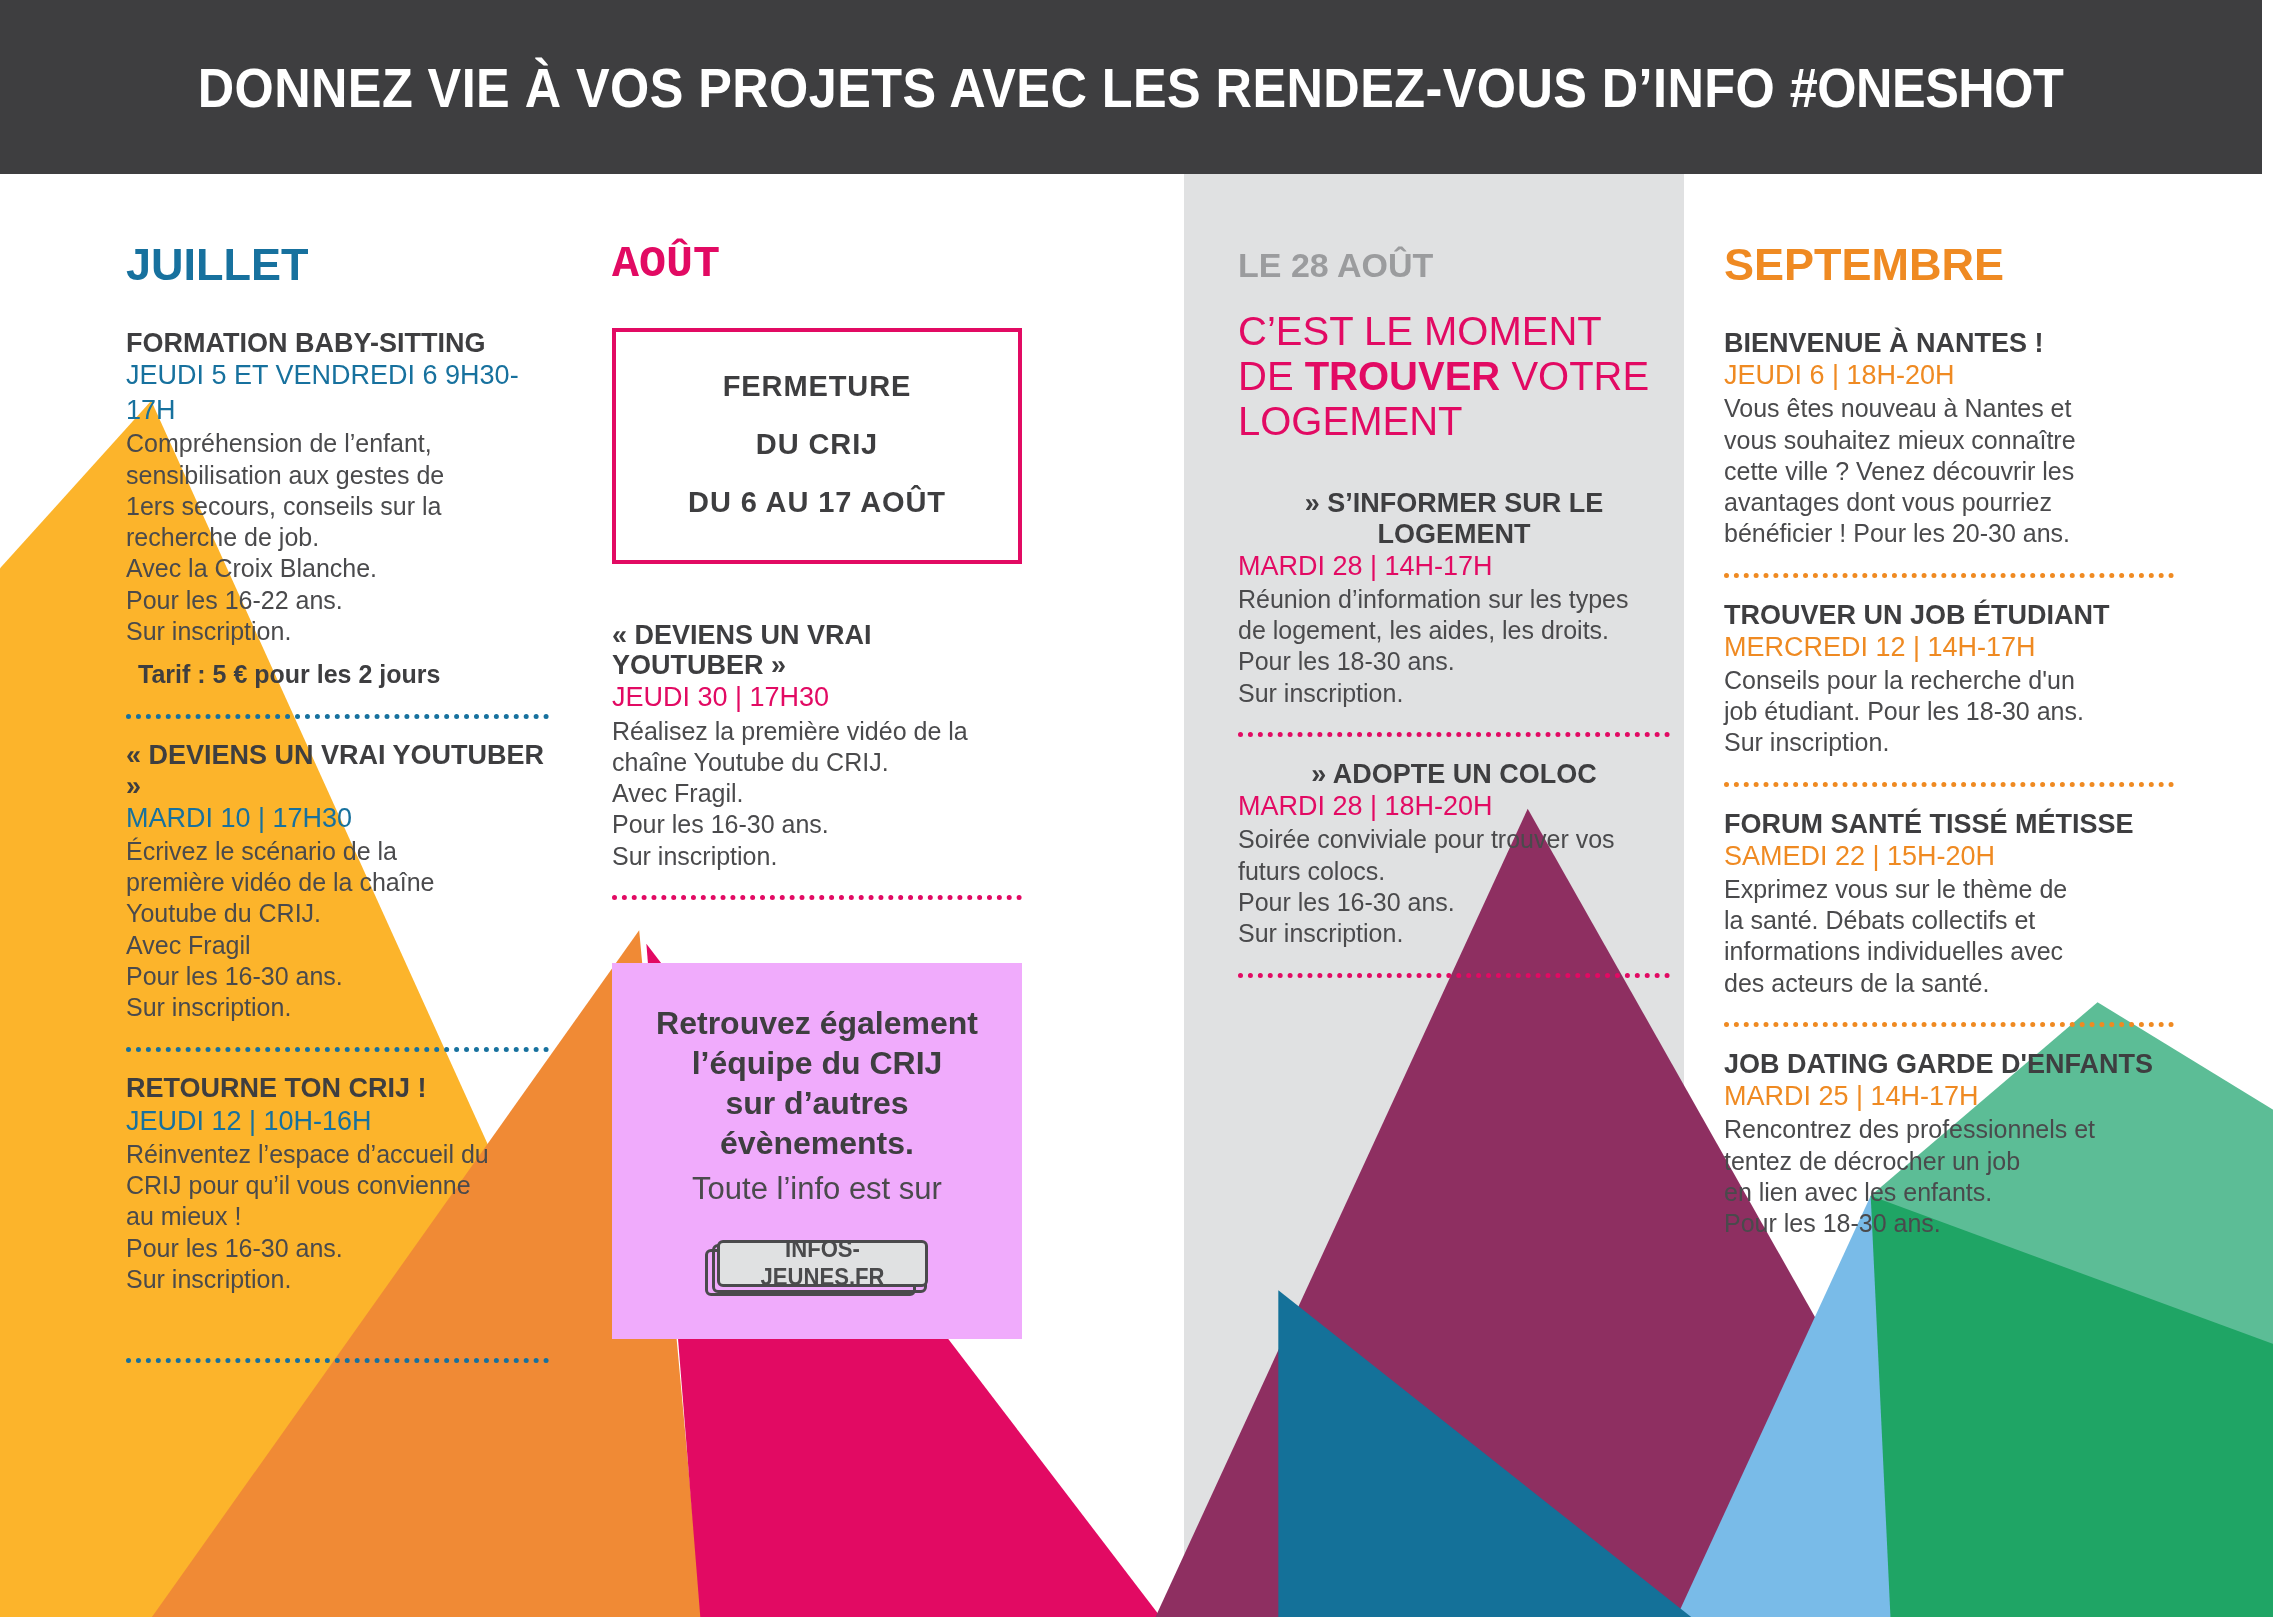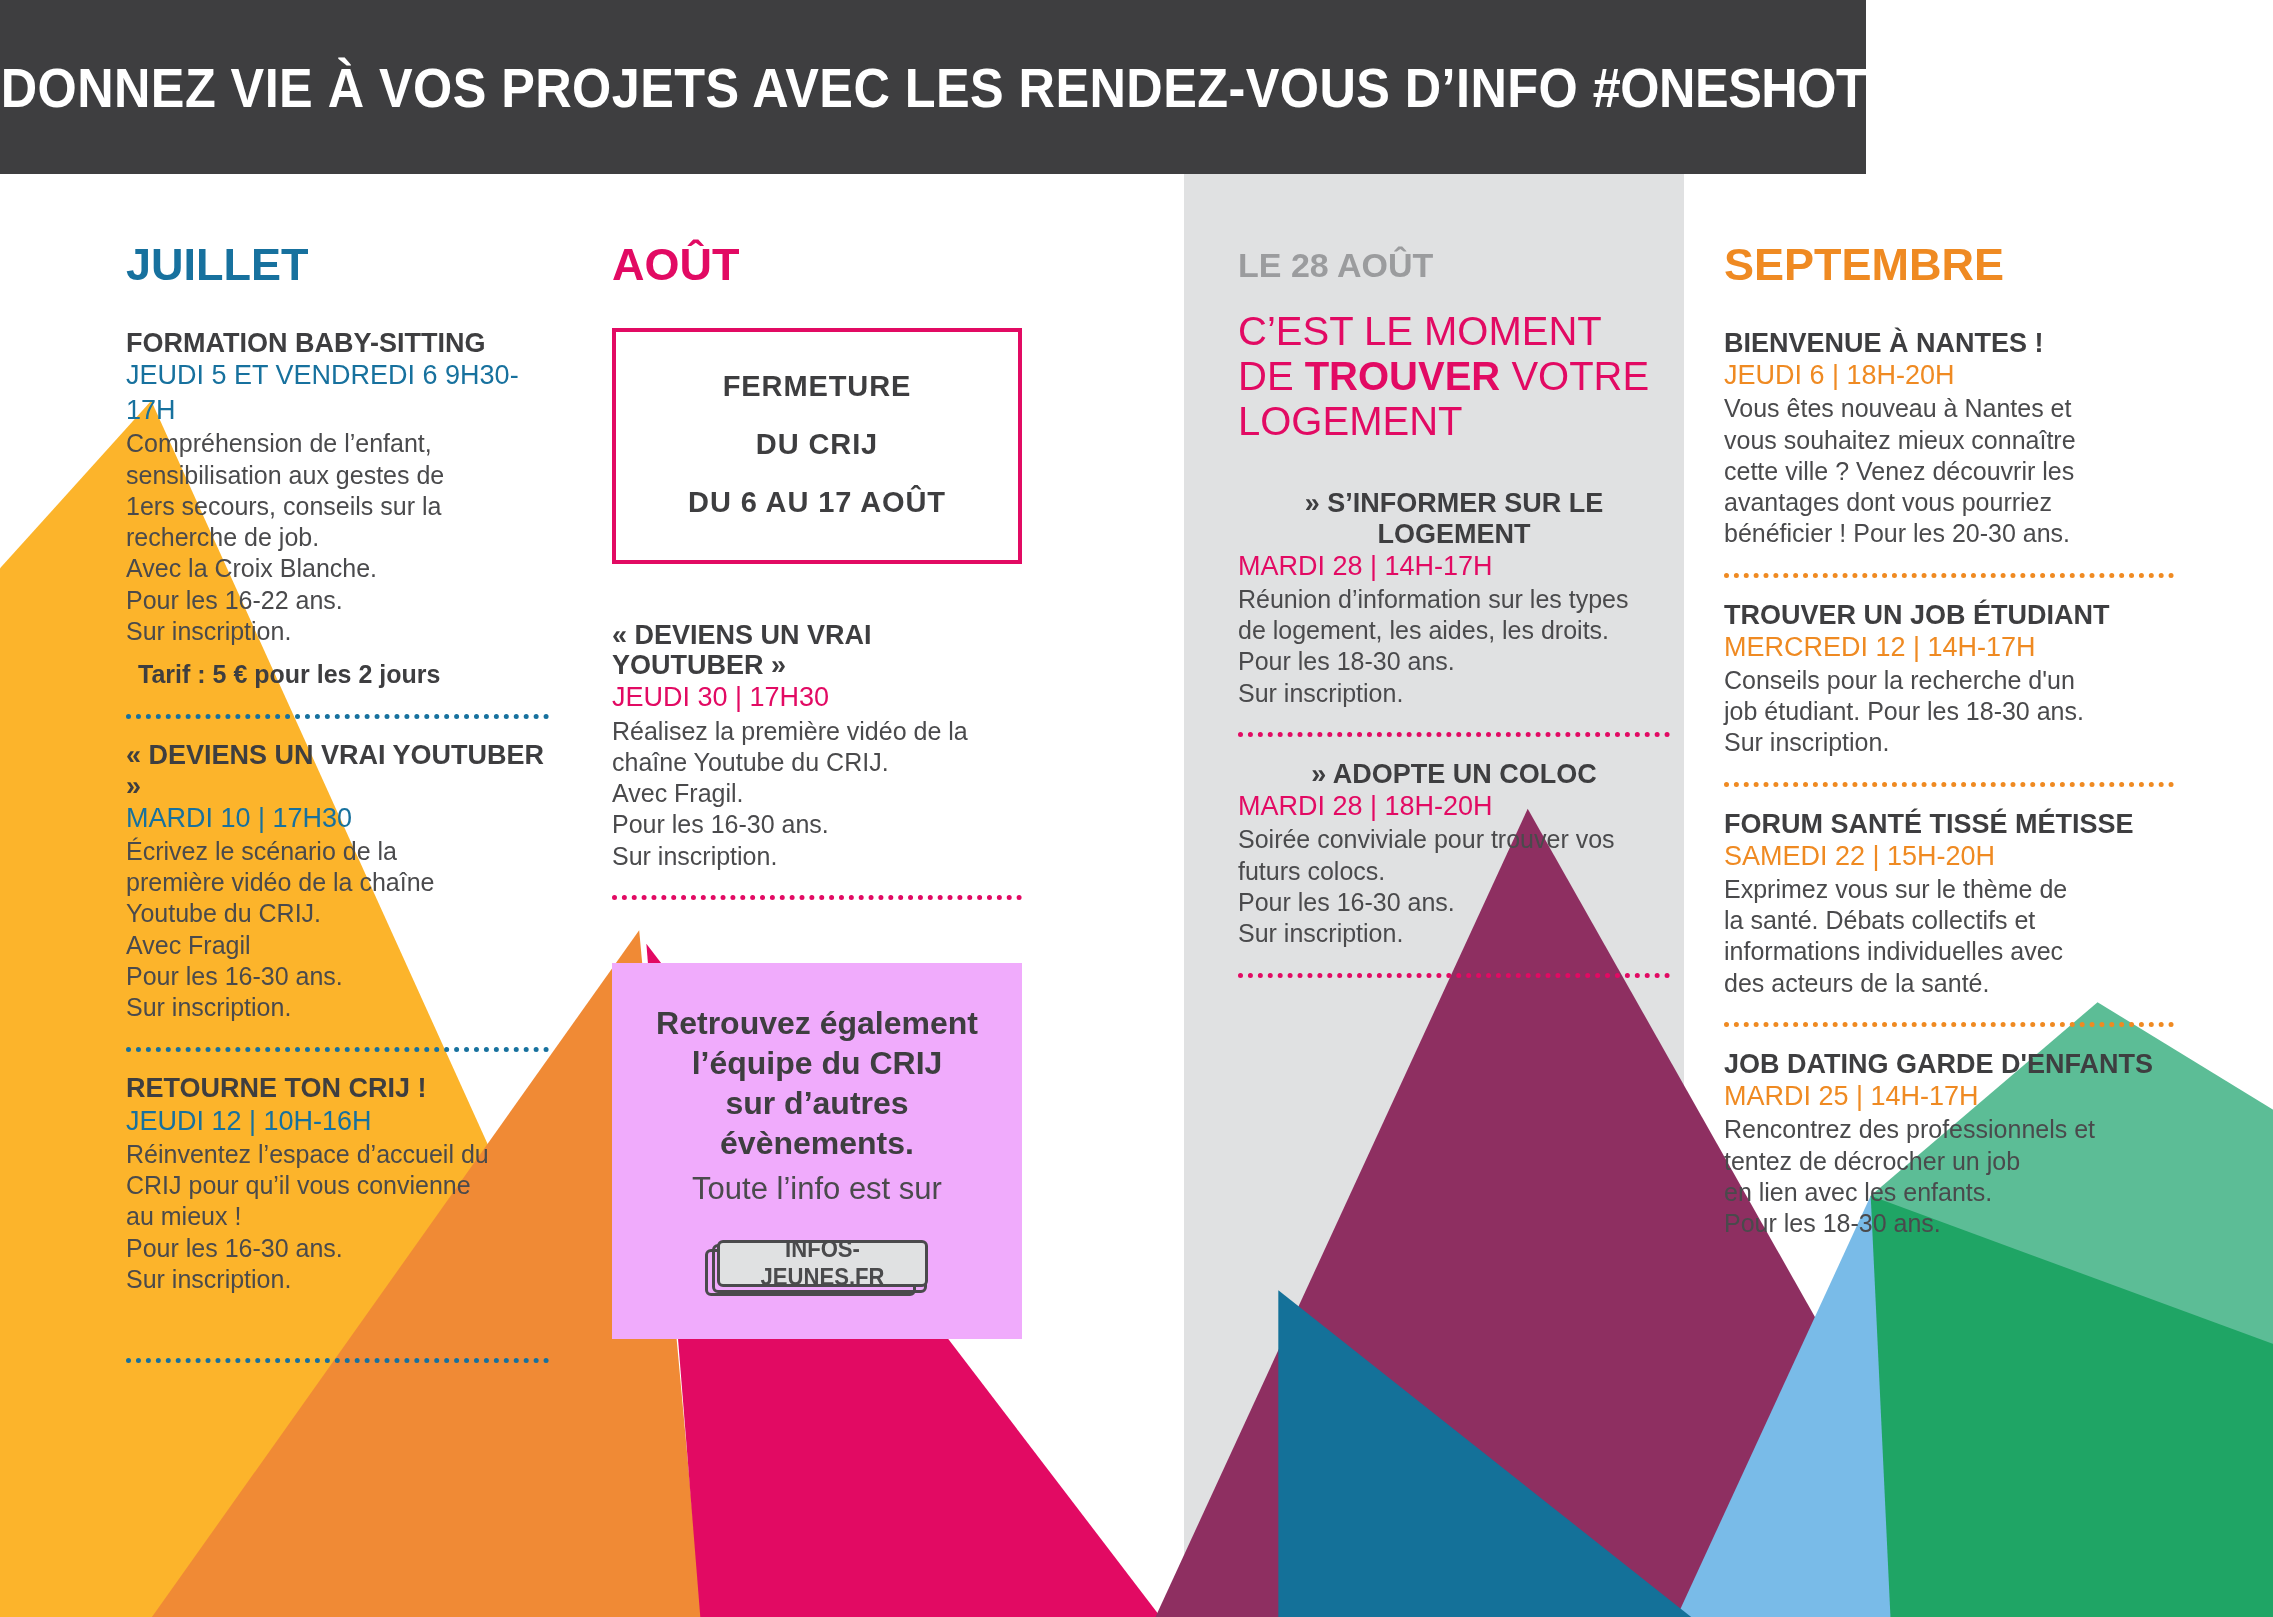--- a/index.html
+++ b/index.html
@@ -5,21 +5,21 @@
   html,body{margin:0;padding:0;}
   body{
     width:2274px;height:1617px;
     background:#ffffff;
     font-family:"Liberation Sans","DejaVu Sans",sans-serif;
     overflow:hidden;
     position:relative;
   }
   
   .header{
-    position:absolute;left:0;top:0;width:1866px;height:174px;
+    position:absolute;left:0;top:0;width:2262px;height:174px;
     background:#3e3e40;
     display:flex;align-items:center;justify-content:center;
   }
   .header-title{
     color:#ffffff;
     font-size:56px;
     font-weight:700;
     letter-spacing:0.5px;
     transform:scaleX(0.90);
     transform-origin:center center;
@@ -43,21 +43,21 @@
   .col2{left:612px;width:410px;}
   .col3{left:1238px;width:432px;}
   .col4{left:1724px;width:450px;}
 
   .month{
     font-size:45px;font-weight:800;letter-spacing:0px;
     margin:0 0 41px 0;line-height:1;
     padding-top:68px;
   }
   .month.blue{color:#17719e;}
-  .month.pink{color:#e20a63;}
+  .month.pink{color:#e20a63;font-family:Liberation Mono, monospace;}
   .month.gray{color:#9b9c9e;font-size:34px;padding-top:74px;margin-bottom:27px;}
   .month.orange{color:#ef8a22;}
 
   .ev{margin-bottom:0;}
   .ev-title{
     font-size:27px;font-weight:700;color:#3e3e40;line-height:1.12;
     margin:0;
   }
   .ev-date{font-size:27px;font-weight:400;line-height:1.3;margin:0;}
   .ev-date.blue{color:#17719e;}

